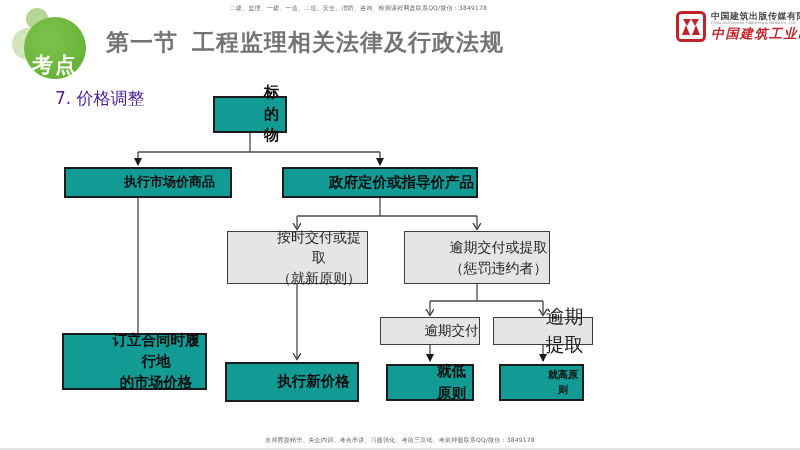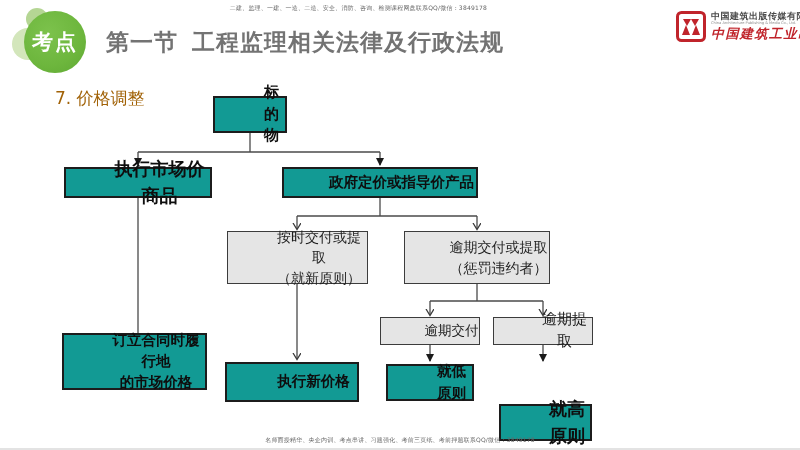--- a/index.html
+++ b/index.html
@@ -9,59 +9,59 @@
   
   .wm{position:absolute;font-size:6px;color:#666;letter-spacing:0.2px;white-space:nowrap;}
   #wm-top{top:4px;left:0;right:313px;text-align:right;}
   #wm-bottom{bottom:5px;left:0;right:0;text-align:center;}
   #bottom-strip{position:absolute;left:0;right:0;bottom:0;height:2px;background:#e3e3e3;}
 
   
   .deco-circle{position:absolute;border-radius:50%;}
   #badge-deco1{left:26px;top:8px;width:22px;height:22px;background:#b5d694;}
   #badge-deco2{left:12px;top:28px;width:32px;height:32px;background:#d3e6bb;}
-  #badge-circle{position:absolute;left:24px;top:11px;width:62px;height:62px;border-radius:50%;
+  #badge-circle{position:absolute;left:24px;top:17px;width:62px;height:62px;border-radius:50%;
     background:radial-gradient(circle at 40% 35%,#7cc24c 0%,#6db63d 60%,#5ea833 100%);
-    display:flex;align-items:center;justify-content:center;}
+    display:flex;align-items:flex-end;justify-content:center;}
   #badge-label{color:#fff;font-size:21px;font-weight:bold;letter-spacing:2px;}
 
   
   #header-title{position:absolute;left:106px;top:27px;font-size:23px;font-weight:bold;
     color:#737373;letter-spacing:1px;white-space:nowrap;}
   #header-title .section{margin-right:14px;}
 
   
   #publisher{position:absolute;left:676px;top:11px;display:flex;align-items:flex-start;}
   #publisher-emblem{width:30px;height:31px;margin-right:5px;}
   #publisher-text{display:flex;flex-direction:column;line-height:1.15;}
   #publisher-cn{font-size:9px;color:#4a4a4a;font-weight:bold;white-space:nowrap;letter-spacing:0.5px;}
   #publisher-en{font-size:4px;color:#8a8a8a;white-space:nowrap;transform:scale(0.9);transform-origin:left top;}
   #publisher-press{font-size:13px;color:#c0242b;font-weight:bold;font-style:italic;
     font-family:"DejaVu Serif","Liberation Serif",serif;letter-spacing:1.5px;white-space:nowrap;margin-top:1px;}
 
   
-  #content-heading{position:absolute;left:55px;top:87px;font-size:17px;color:#a16207;font-weight:500;}
+  #content-heading{position:absolute;left:55px;top:87px;font-size:17px;color:#4c1d95;font-weight:500;}
 
   
   .node{position:absolute;display:flex;flex-direction:column;align-items:center;justify-content:center;
     text-align:center;box-sizing:border-box;color:#0e0e0e;line-height:1.45;padding-left:43px;}
   .node-teal{background:#129a94;border:2px solid #1c1c1c;font-weight:600;}
   .node-white{background:#e5e5e5;border:1.5px solid #3c3c3c;font-weight:500;color:#1e1e1e;}
 
   #node-subject{left:213px;top:96px;width:74px;height:37px;font-size:15px;}
-  #node-market-price{left:64px;top:167px;width:148px;height:31px;font-size:18px;}
+  #node-market-price{left:64px;top:167px;width:168px;height:31px;font-size:13px;}
   #node-gov-price{left:282px;top:167px;width:196px;height:31px;font-size:14.5px;}
   #node-on-time{left:227px;top:231px;width:141px;height:53px;font-size:14px;}
   #node-overdue{left:404px;top:231px;width:146px;height:53px;font-size:14px;}
   #node-overdue-delivery{left:380px;top:317px;width:100px;height:28px;font-size:13.5px;}
-  #node-overdue-pickup{left:493px;top:317px;width:100px;height:28px;font-size:15px;}
+  #node-overdue-pickup{left:493px;top:317px;width:100px;height:28px;font-size:19px;}
   #node-contract-price{left:62px;top:333px;width:145px;height:57px;font-size:14.5px;}
   #node-new-price{left:225px;top:362px;width:134px;height:40px;font-size:14.5px;}
   #node-low-principle{left:386px;top:364px;width:88px;height:37px;font-size:14.5px;}
-  #node-high-principle{left:499px;top:364px;width:93px;height:37px;font-size:18px;margin-top:40px;}
+  #node-high-principle{left:499px;top:364px;width:85px;height:37px;font-size:10px;}
 
   #connectors{position:absolute;left:0;top:0;width:800px;height:450px;pointer-events:none;}
 </style>
 </head>
 <body>
 
 <div id="slide">
 
   <div class="wm" id="wm-top">二建、监理、一建、一造、二造、安全、消防、咨询、检测课程网盘联系QQ/微信：3849178</div>
 

